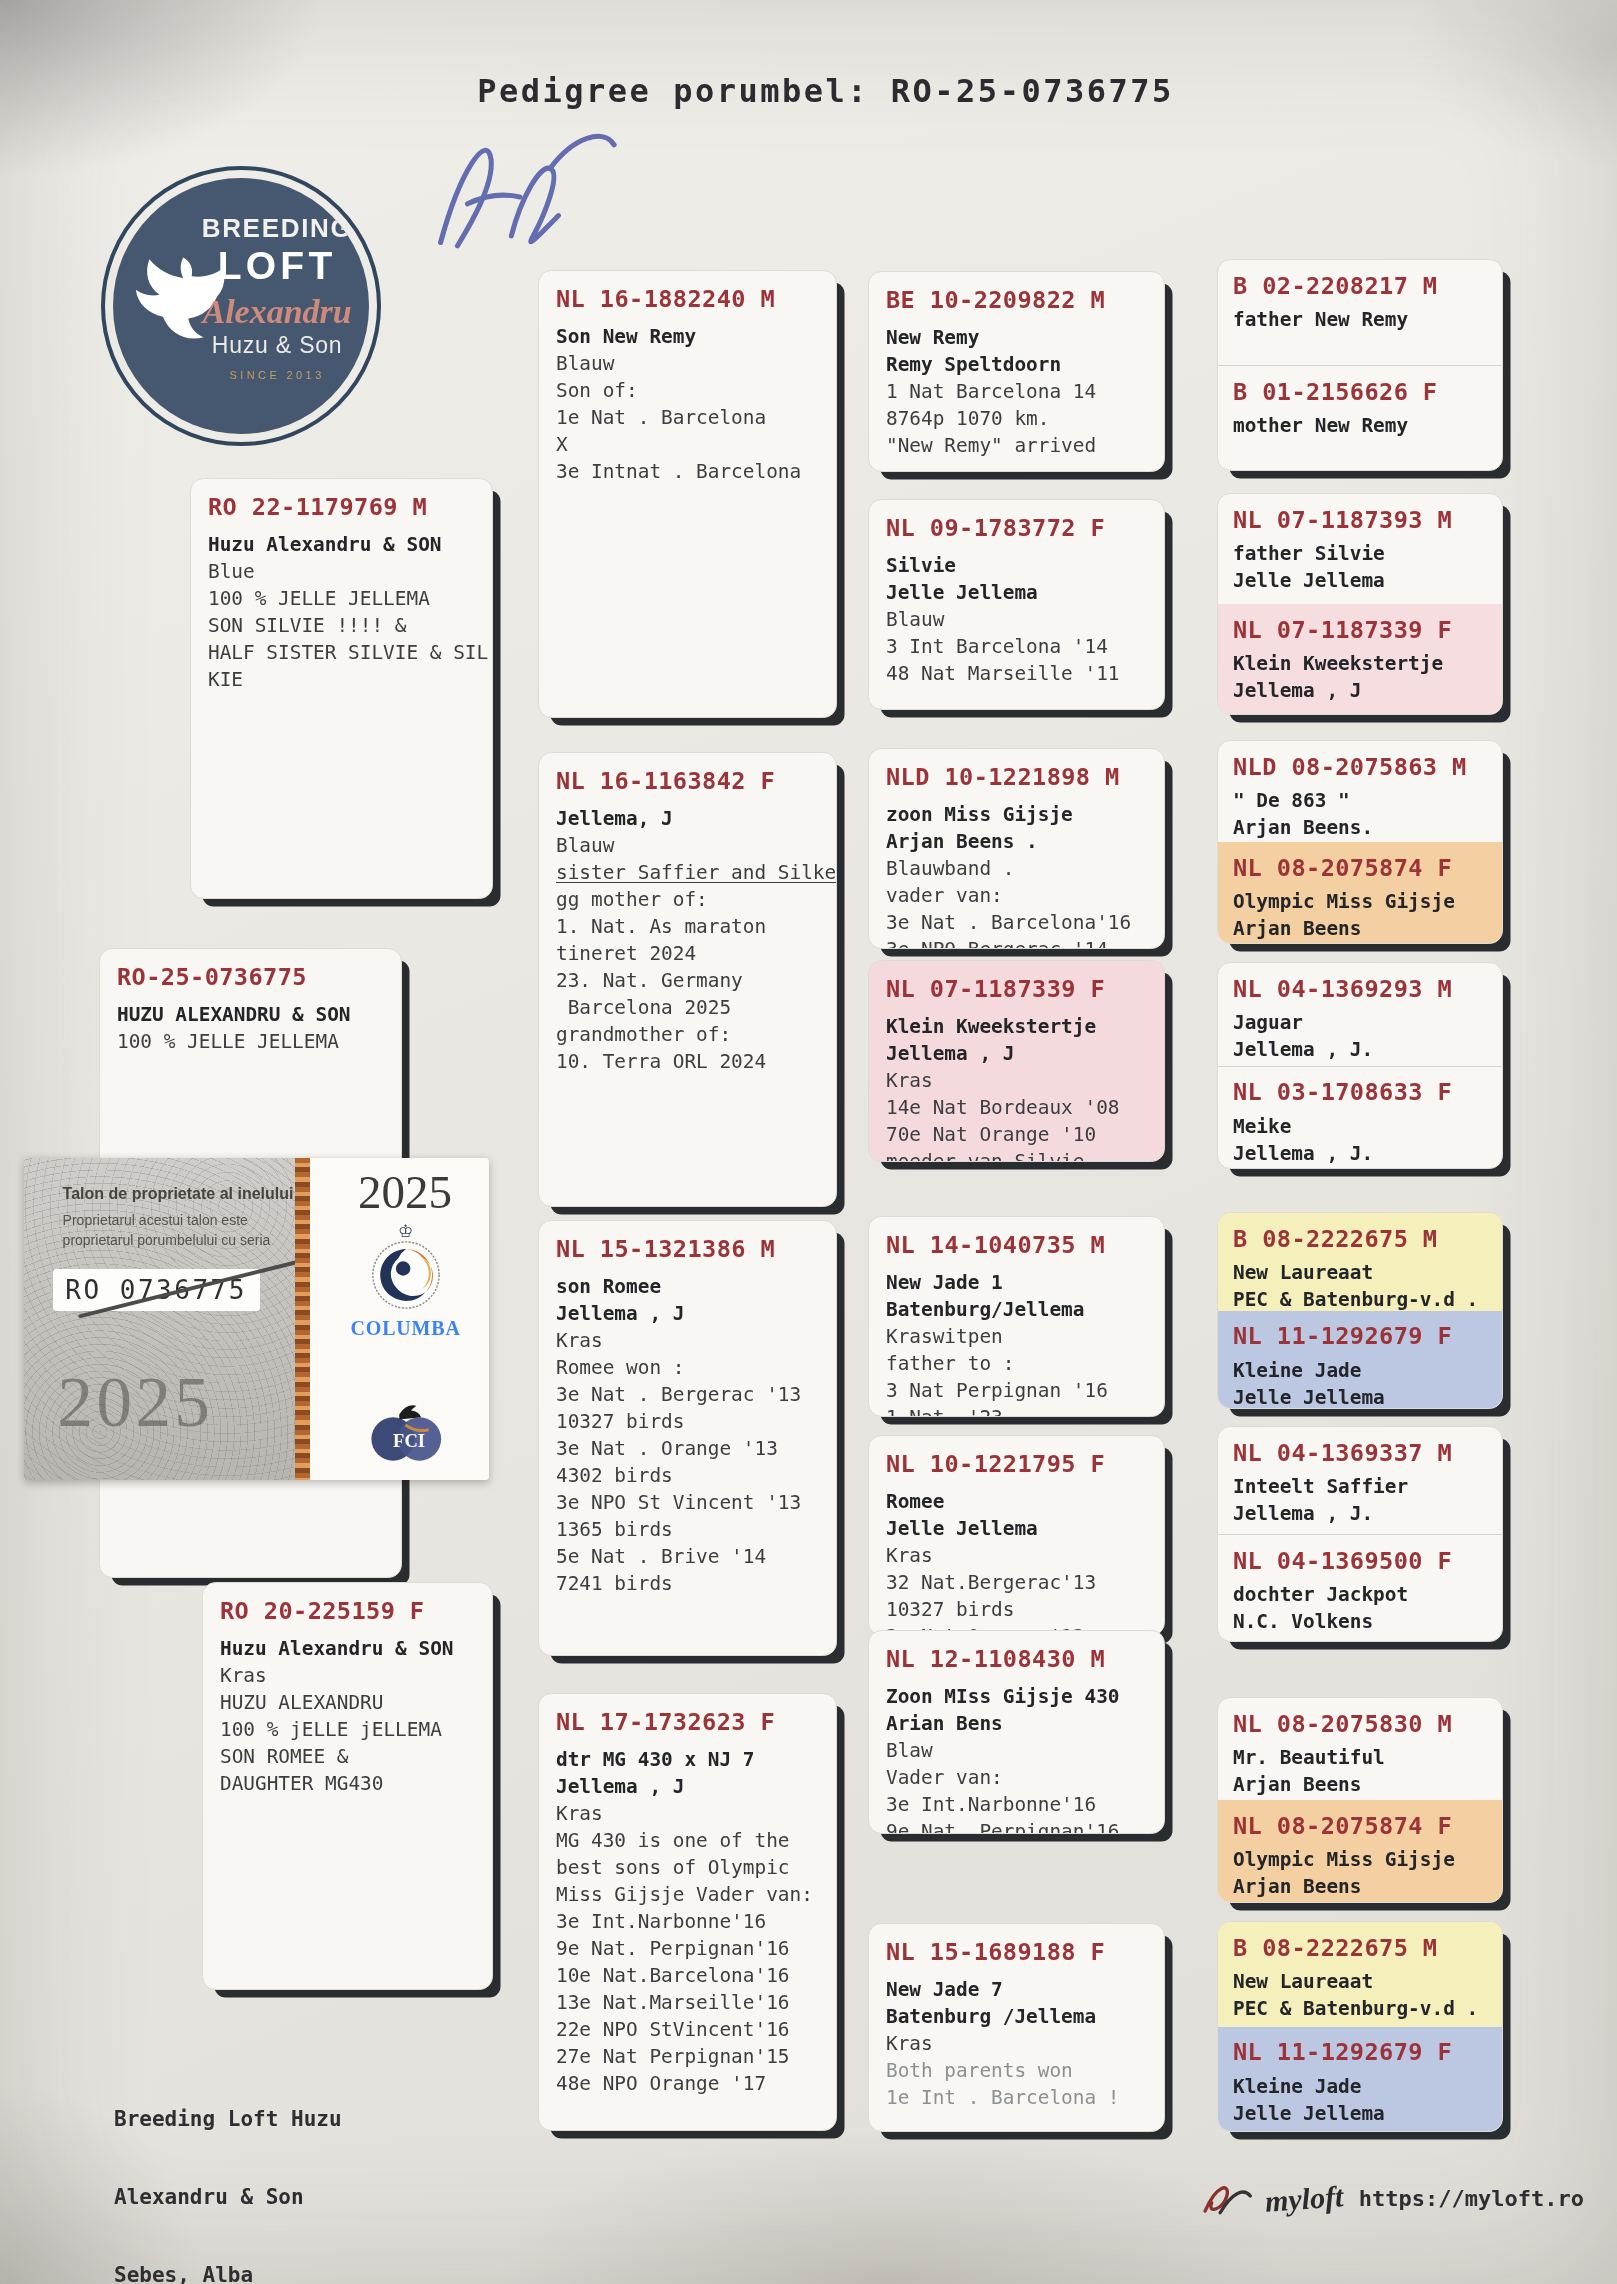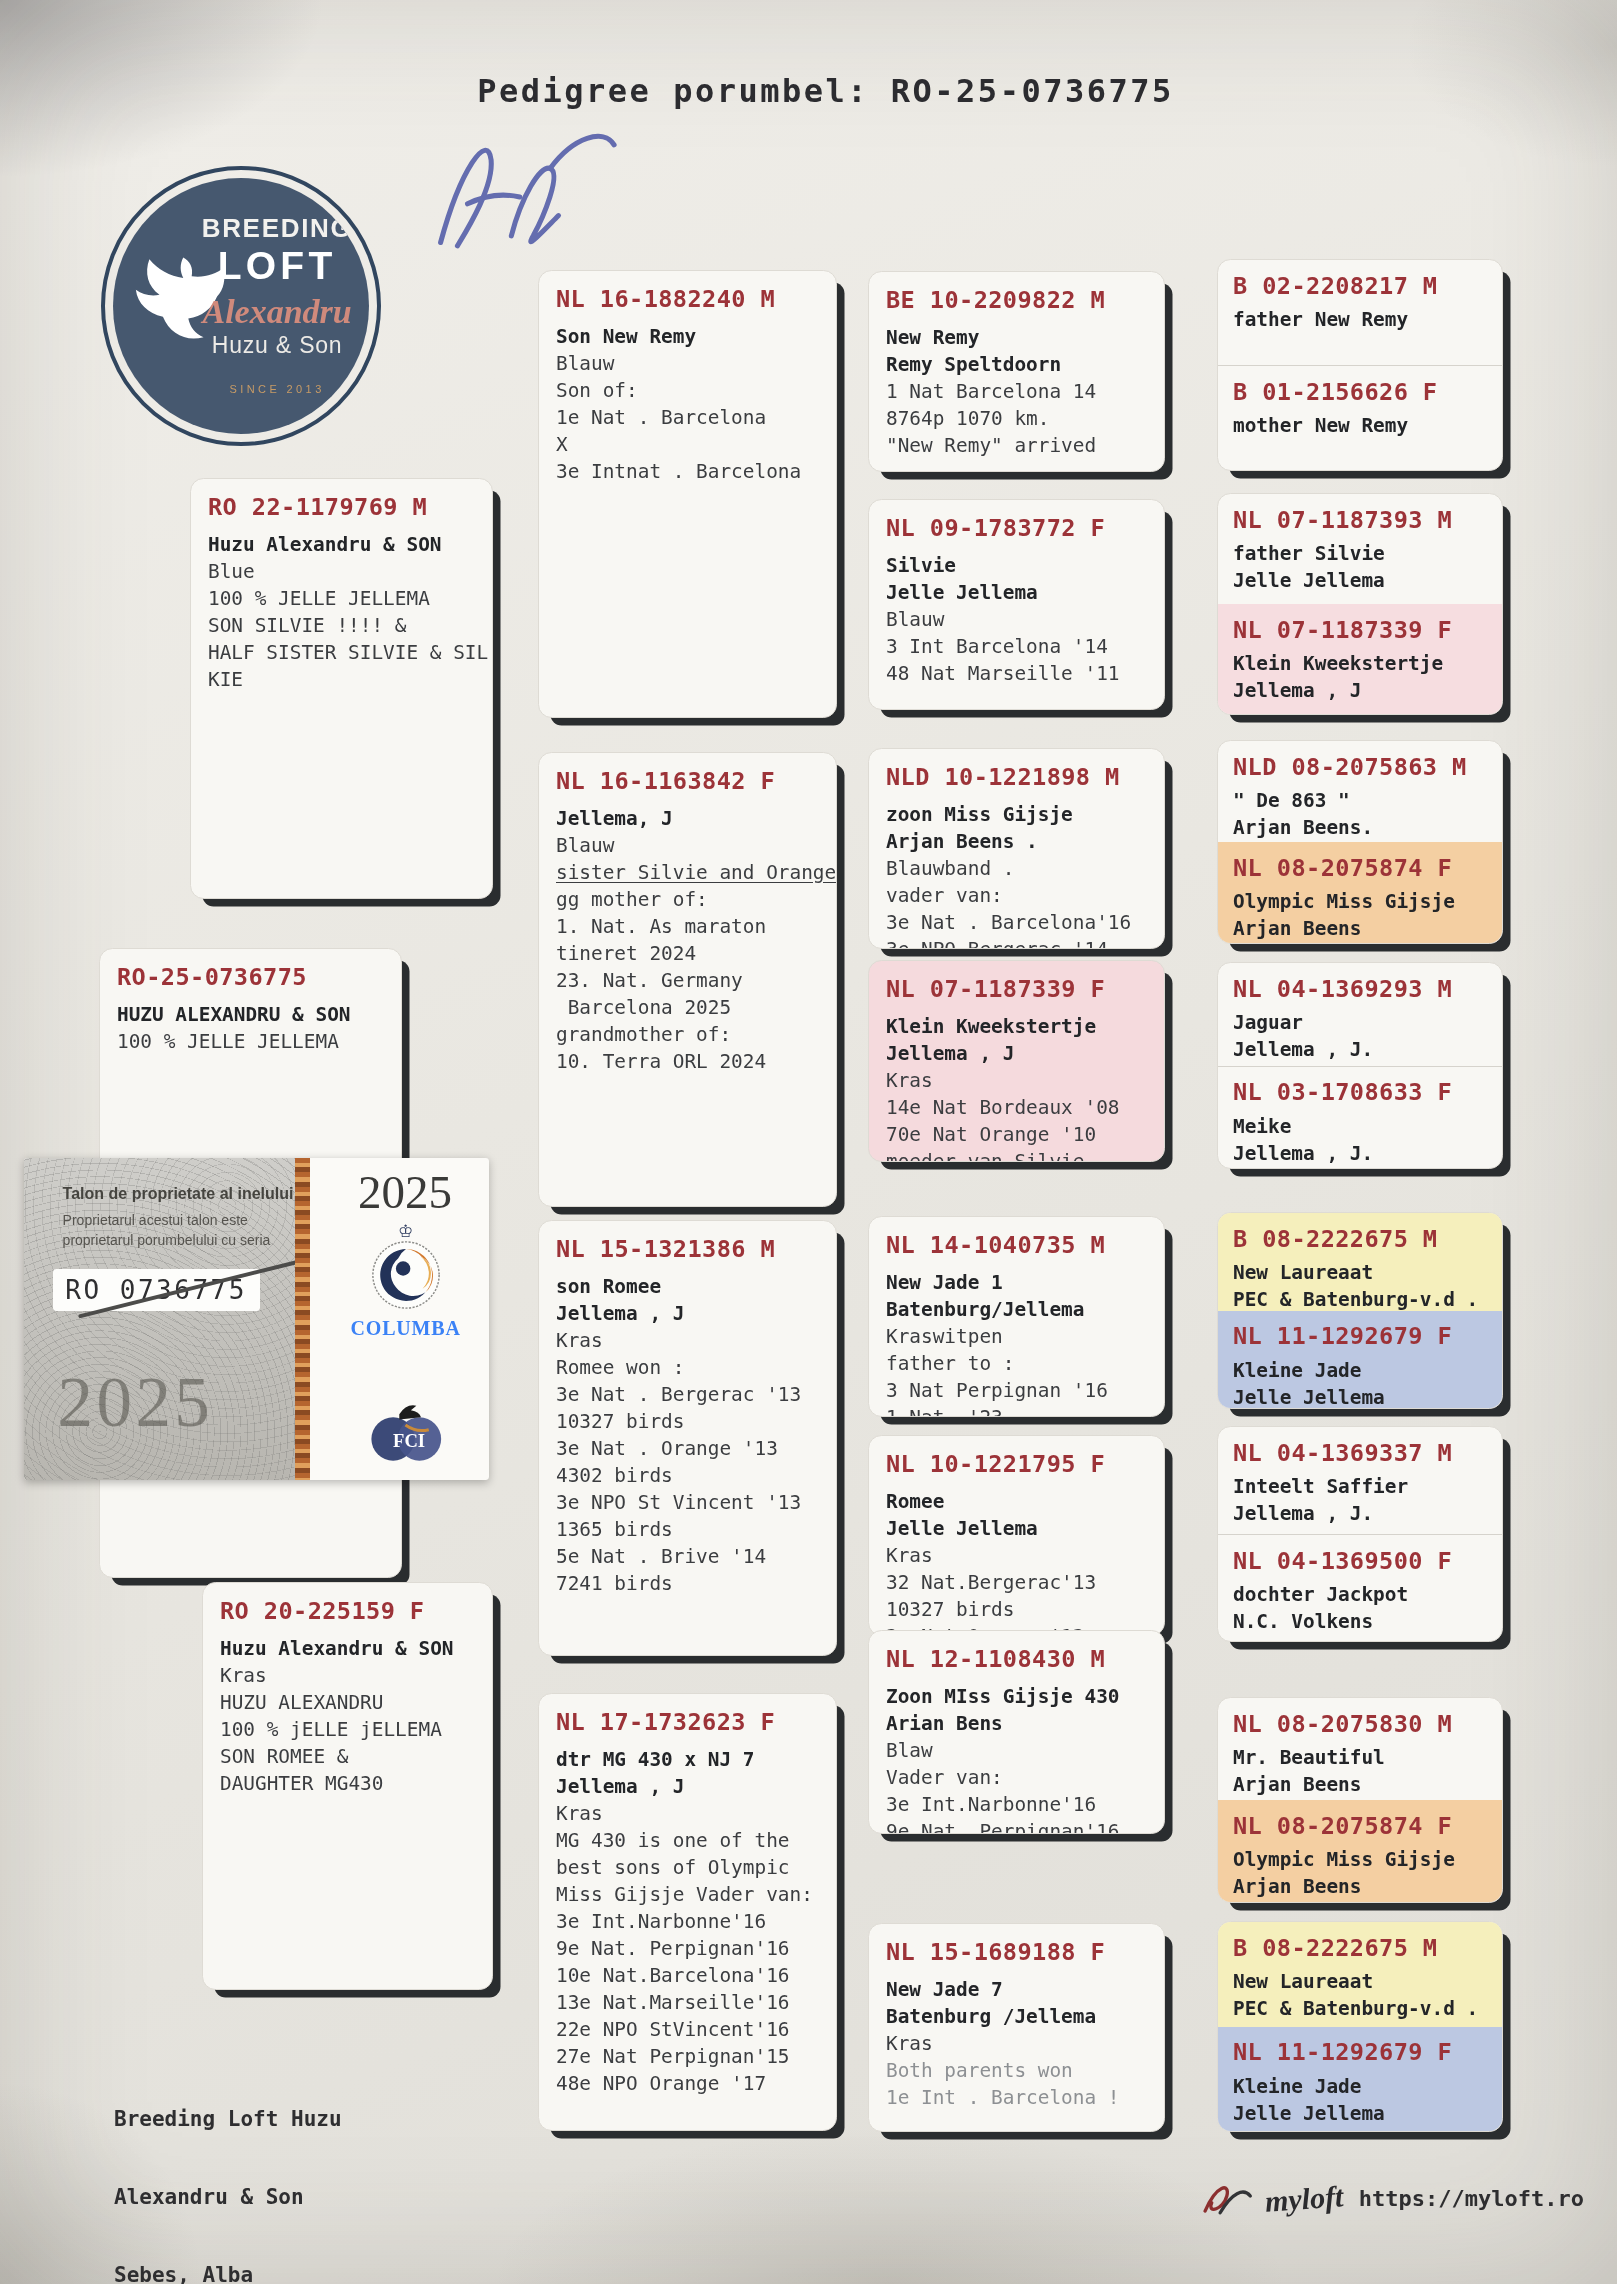--- a/index.html
+++ b/index.html
@@ -35,21 +35,21 @@
     font-size:32px;letter-spacing:2.5px;color:#2c2c30;white-space:pre;}
   
   .logo{position:absolute;left:101px;top:166px;width:280px;height:280px;border:4.2px solid #31465f;border-radius:50%;box-sizing:border-box;}
   .logo-disc{position:absolute;left:7.6px;top:7.6px;right:7.6px;bottom:7.6px;background:#46586f;border-radius:50%;overflow:hidden;}
   .dove{position:absolute;left:3.4px;top:61px;width:126px;height:110px;}
   .logo-text{position:absolute;left:84px;right:11.8px;top:35px;text-align:center;font-family:"Liberation Sans",sans-serif;}
   .lt-breeding{color:#f2f1ee;font-size:26px;font-weight:600;letter-spacing:1.7px;}
   .lt-loft{color:#ffffff;font-size:39px;font-weight:800;letter-spacing:4.2px;margin-top:0px;}
   .lt-alex{font-family:"Liberation Serif",serif;font-style:italic;font-weight:700;font-size:34px;color:#d08a7c;margin-top:5px;}
   .lt-huzu{color:#eceae6;font-size:23px;margin-top:1.7px;letter-spacing:0.8px;}
-  .lt-since{color:#c79b66;font-size:11px;letter-spacing:3.4px;margin-top:24px;}
+  .lt-since{color:#c79b66;font-size:11px;letter-spacing:3.4px;margin-top:10px;}
   
   .signature{position:absolute;left:417px;top:116px;width:219px;height:152px;}
   
   .talon{position:absolute;left:23.6px;top:1158px;width:465px;height:322px;background:#fbfaf7;
     box-shadow:0 2.5px 8.4px rgba(0,0,0,.25);border-radius:3.4px;overflow:hidden;font-family:"Liberation Sans",sans-serif;}
   .talon-gray{position:absolute;left:0;top:0;width:271px;height:100%;
     background:
       repeating-radial-gradient(circle at 28% 85%, rgba(110,110,108,.28) 0 0.8px, transparent 0.8px 6.7px),
       repeating-radial-gradient(circle at 75% 15%, rgba(110,110,108,.22) 0 0.8px, transparent 0.8px 8.4px),
       linear-gradient(#cfceca,#b8b6b0);}
@@ -140,21 +140,21 @@
     <div class="ln">Son of:</div>
     <div class="ln">1e Nat . Barcelona</div>
     <div class="ln">X</div>
     <div class="ln">3e Intnat . Barcelona</div>
   </div>
 
   <div class="card" style="left:538px;top:752px;width:299px;height:455px">
     <div class="ring">NL 16-1163842 F</div>
     <div class="ln b">Jellema, J</div>
     <div class="ln">Blauw</div>
-    <div class="ln u">sister Silvie and Orange</div>
+    <div class="ln u">sister Saffier and Silke</div>
     <div class="ln">gg mother of:</div>
     <div class="ln">1. Nat. As maraton</div>
     <div class="ln">tineret 2024</div>
     <div class="ln">23. Nat. Germany</div>
     <div class="ln"> Barcelona 2025</div>
     <div class="ln">grandmother of:</div>
     <div class="ln">10. Terra ORL 2024</div>
   </div>
 
   <div class="card" style="left:538px;top:1220px;width:299px;height:436px">

